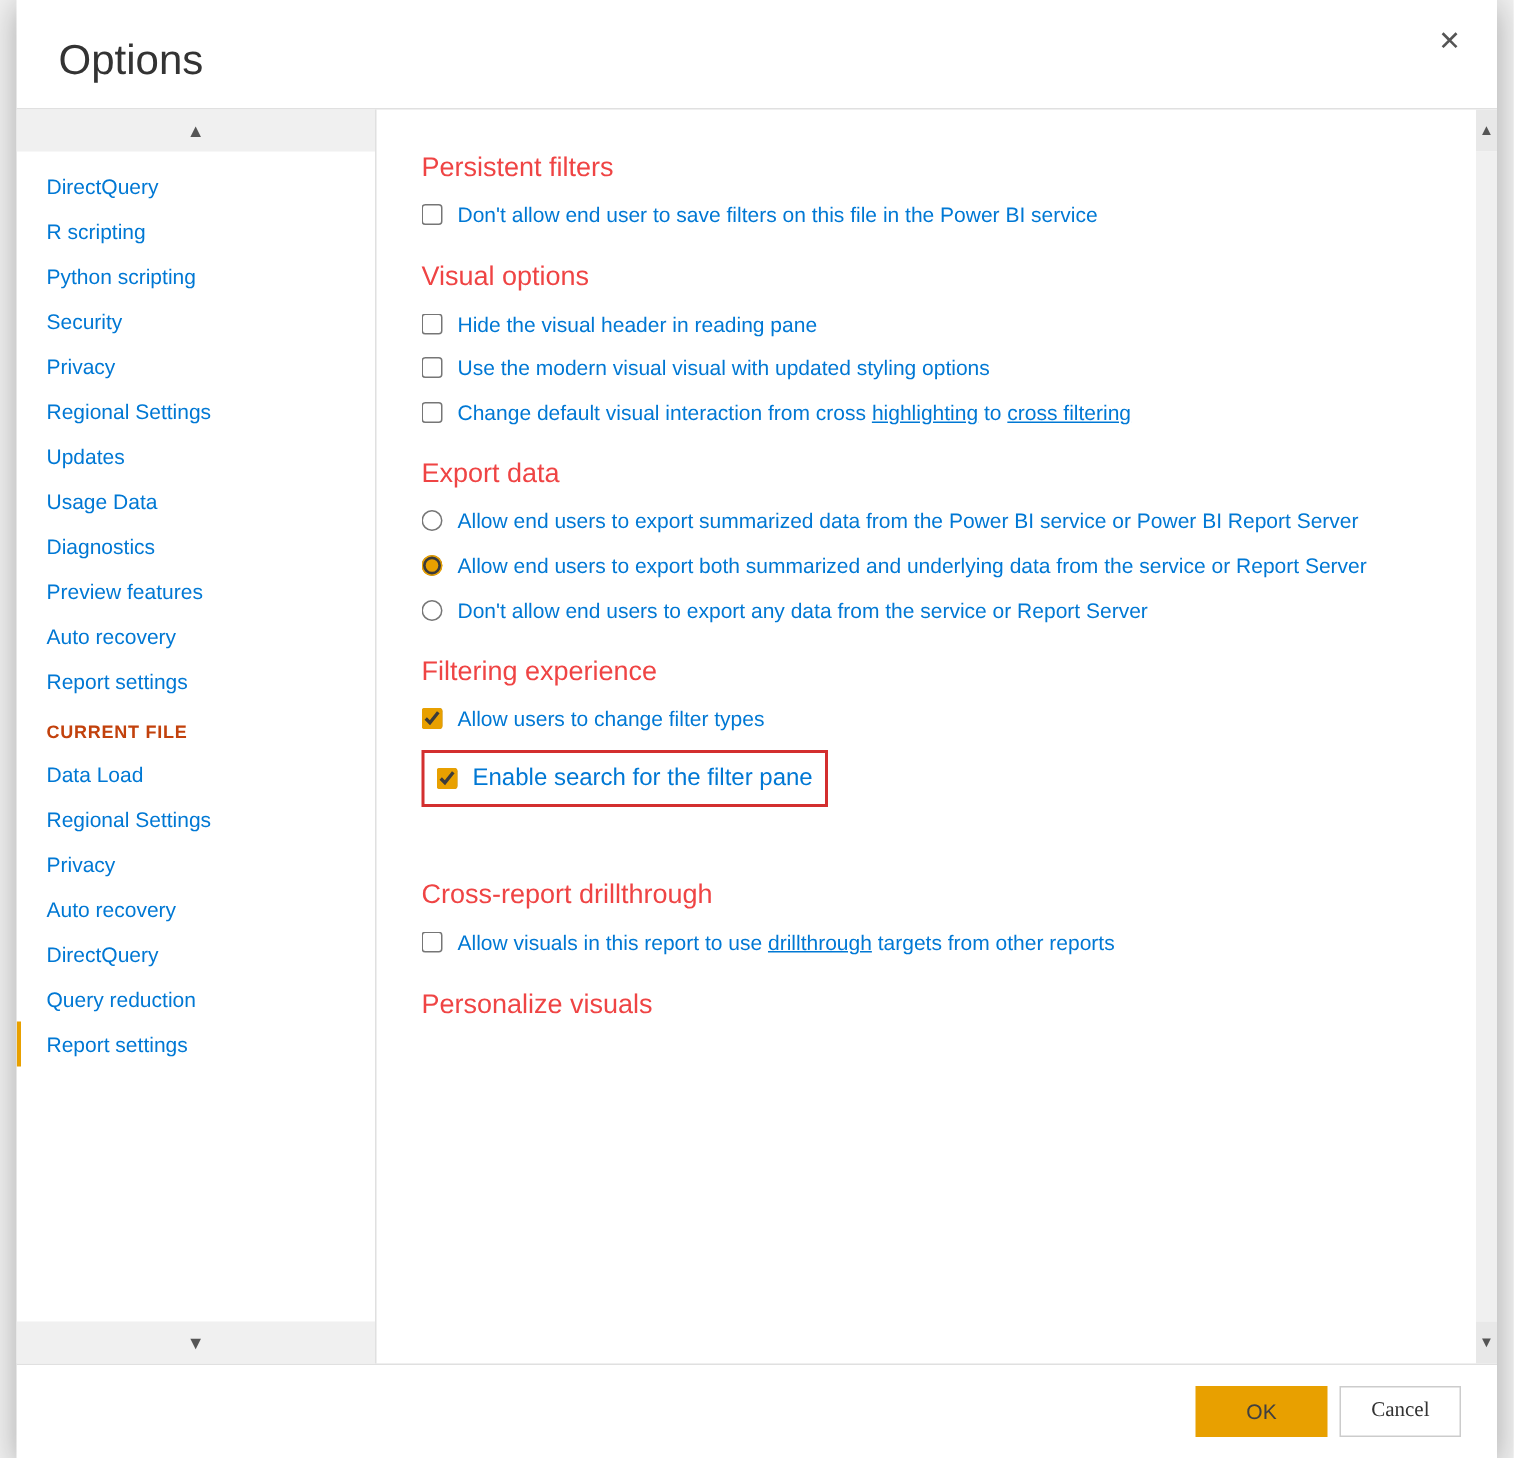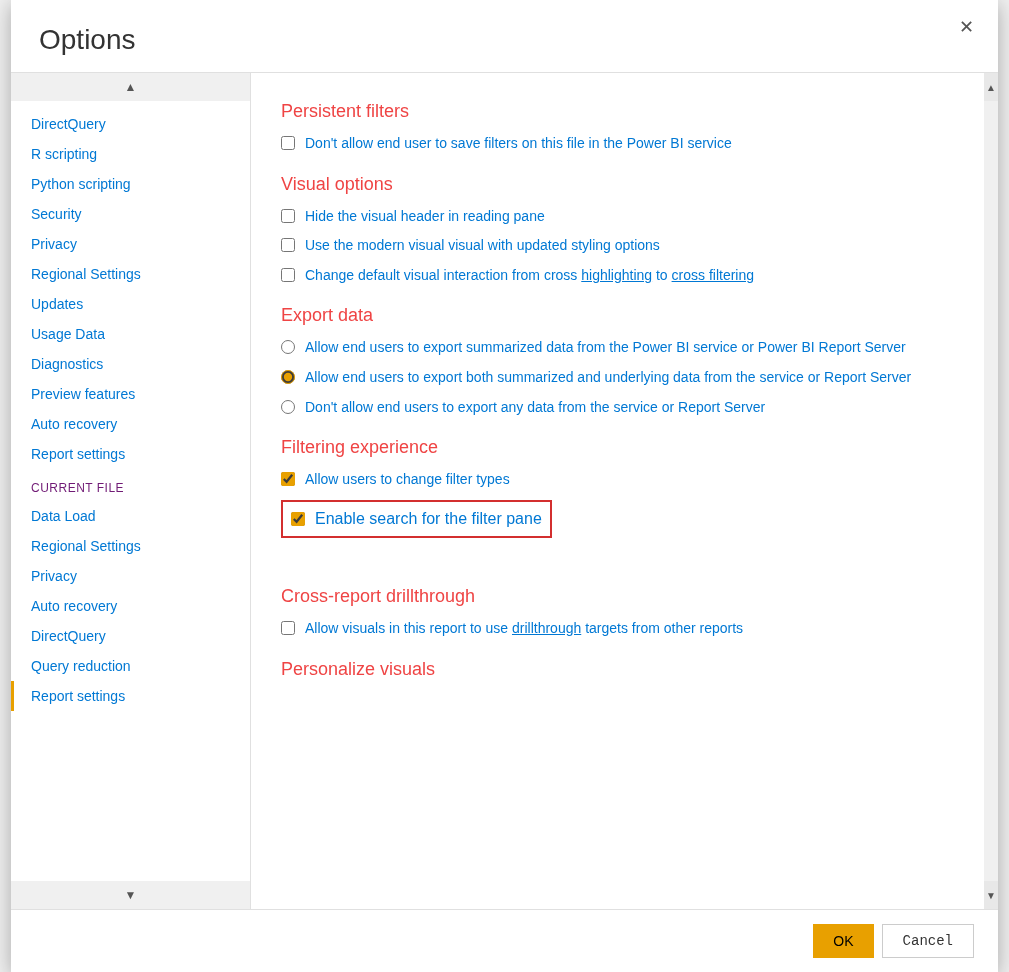--- a/index.html
+++ b/index.html
@@ -68,22 +68,22 @@
     }
     .sidebar-item.active {
       border-left: 3px solid #e8a000;
       padding-left: 17px;
       background: #fff;
       color: #0078d4;
     }
     .sidebar-section-header {
       padding: 12px 16px 6px 20px;
       font-size: 12px;
-      font-weight: 400;
-      color: #701a75;
+      font-weight: 700;
+      color: #c2410c;
       text-transform: uppercase;
       letter-spacing: 0.5px;
     }
     .sidebar-scroll-btn {
       width: 100%;
       height: 28px;
       background: #f0f0f0;
       border: none;
       cursor: pointer;
       display: flex;
@@ -191,35 +191,35 @@
     
     .dialog-footer {
       border-top: 1px solid #e0e0e0;
       padding: 14px 24px;
       display: flex;
       justify-content: flex-end;
       gap: 8px;
     }
     .btn-ok {
       background: #e8a000;
-      color: #000000;
+      color: #404040;
       border: none;
-      padding: 8px 20px;
+      padding: 8px 34px;
       font-size: 14px;
       cursor: pointer;
       font-family: inherit;
     }
     .btn-cancel {
       background: #fff;
       color: #333;
       border: 1px solid #ccc;
       padding: 8px 20px;
       font-size: 14px;
       cursor: pointer;
-      font-family: Liberation Mono, monospace;
+      font-family: Liberation Serif, serif;
     }
     .link-style { color: #0078d4; text-decoration: underline; cursor: pointer; }
     .scrollbar-track {
       flex: 1;
       background: #f0f0f0;
     }
   </style>
 </head>
 <body>
 

